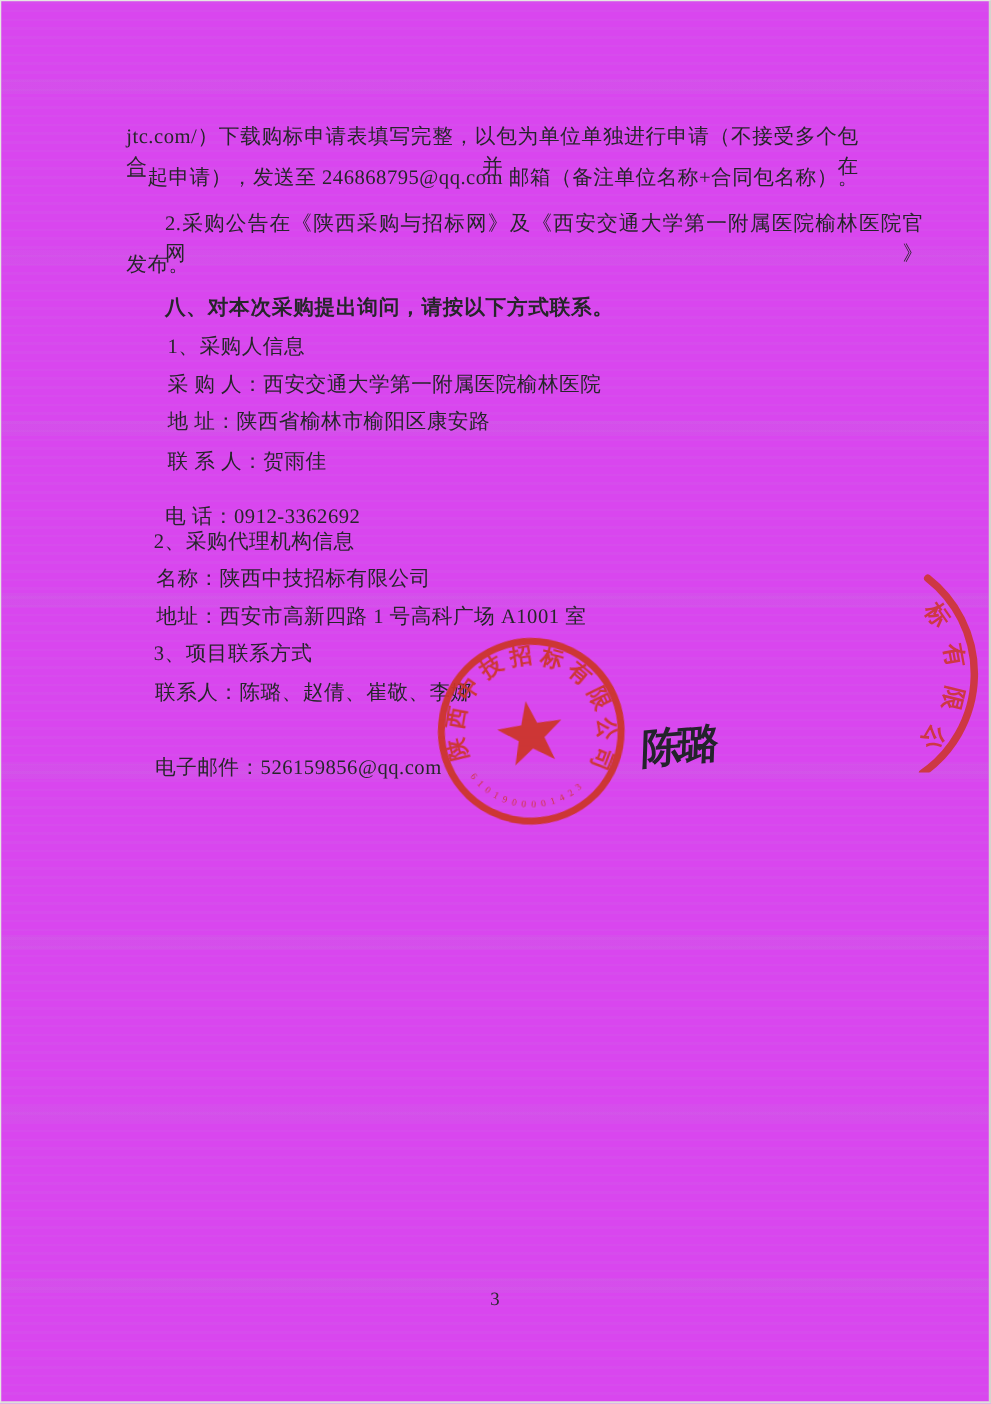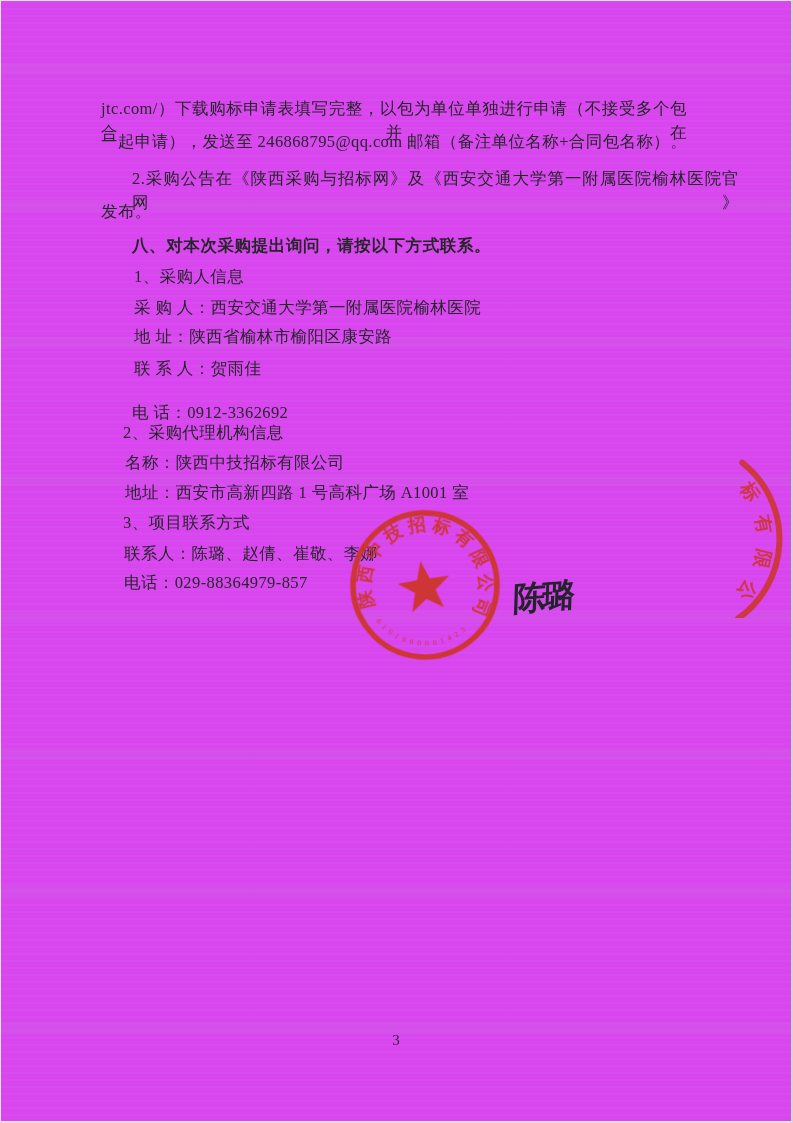--- a/index.html
+++ b/index.html
@@ -88,21 +88,21 @@
   <div class="ln ln6">1、采购人信息</div>
   <div class="ln ln8">地  址：陕西省榆林市榆阳区康安路</div>
   <div class="ln ln7">采 购 人：西安交通大学第一附属医院榆林医院</div>
   <div class="ln ln9">联 系 人：贺雨佳</div>
   <div class="ln ln10">电  话：0912-3362692</div>
   <div class="ln ln11">2、采购代理机构信息</div>
   <div class="ln ln12">名称：陕西中技招标有限公司</div>
   <div class="ln ln13">地址：西安市高新四路 1 号高科广场 A1001 室</div>
   <div class="ln ln14">3、项目联系方式</div>
   <div class="ln ln15">联系人：陈璐、赵倩、崔敬、李娜</div>
-  <div class="ln ln16">电话：029-88364979-857</div>
+  <div class="ln ln17">电子邮件：526159856@qq.com</div>
 
   <svg class="seal" viewBox="0 0 152 152" xmlns="http://www.w3.org/2000/svg">
     <defs>
       <path id="nameArc" d="M 29.2 103 A 54 54 0 1 1 122.8 103" fill="none"></path>
       <path id="numArc" d="M 23 104.2 A 60 60 0 0 0 129 104.2" fill="none"></path>
     </defs>
     <circle cx="76" cy="76" r="71" fill="none" stroke="#cc3526" stroke-width="5.5"></circle>
     <g transform="translate(76,79) rotate(-14)">
       <path fill="#cc3526" d="M0,-27 L6.35,-8.74 L25.68,-8.34 L10.27,3.34 L15.87,21.84
         L0,10.8 L-15.87,21.84 L-10.27,3.34 L-25.68,-8.34 L-6.35,-8.74 Z"></path>

